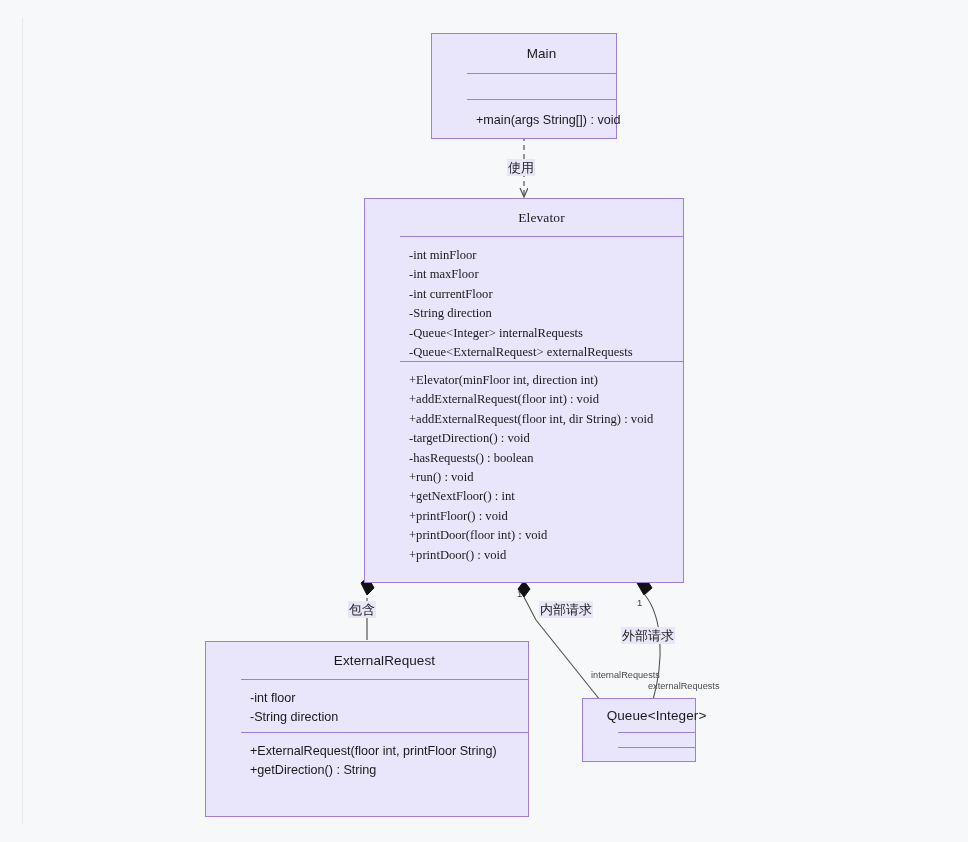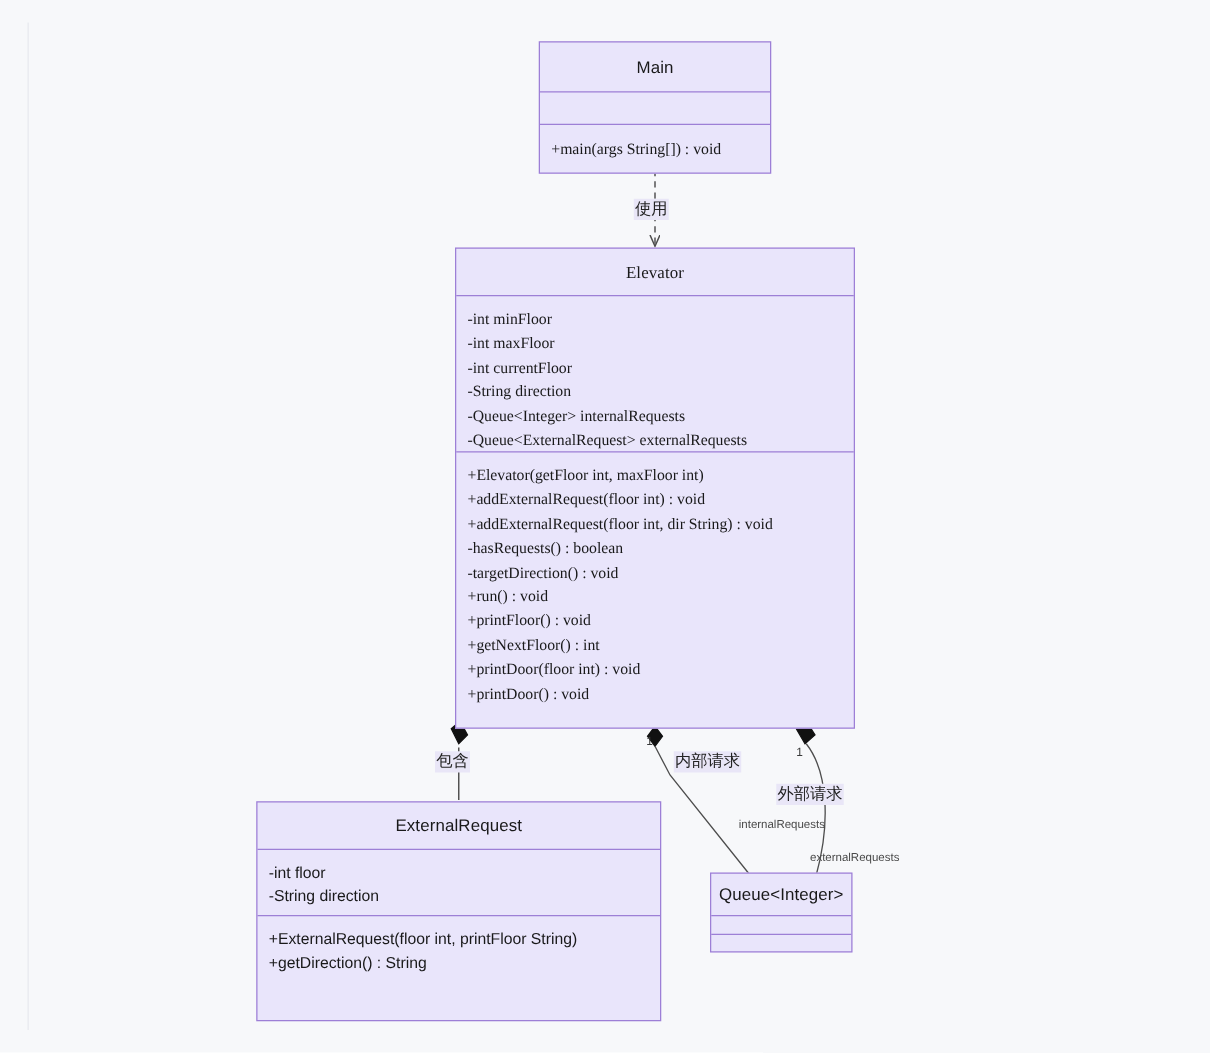--- a/index.html
+++ b/index.html
@@ -24,20 +24,21 @@
     pointer-events: none;
   }
 
   
   .uml-class {
     position: absolute;
     box-sizing: border-box;
     border: 1.4px solid #9d7fd6;
     background: #e9e5fb;
     color: #19191a;
+    padding-left: 35px;
   }
   .uml-compartment {
     box-sizing: border-box;
     border-bottom: 1.4px solid #9d7fd6;
   }
   .uml-compartment:last-child {
     border-bottom: none;
   }
   .uml-title {
     text-align: center;
@@ -111,73 +112,73 @@
 
     <polygon points="637,583 645,577 652,588 644,595" fill="#111111" stroke="#111111" stroke-width="1"></polygon>
     <path d="M645,595 C663,618 664,660 653,700" fill="none" stroke="#4d4d4d" stroke-width="1.05"></path>
   </svg>
 
   <div class="uml-class" style="left:431px; top:33px; width:186px; height:106px;">
     <div class="uml-compartment uml-title" style="height:40px;">Main</div>
     <div class="uml-compartment uml-members" style="height:26px; padding:0;">
       <div class="uml-empty"></div>
     </div>
-    <div class="uml-compartment uml-members" style="height:40px; display:flex; align-items:center;font-family:Liberation Serif, serif;">
+    <div class="uml-compartment uml-members" style="height:40px; display:flex; align-items:flex-end;">
       <div class="member">+main(args String[]) : void</div>
     </div>
   </div>
 
   <div class="uml-class" style="left:364px; top:198px; width:320px; height:385px;font-family:Liberation Serif, serif;">
     <div class="uml-compartment uml-title" style="height:38px;">Elevator</div>
     <div class="uml-compartment uml-members" style="height:125px;">
       <div class="member">-int minFloor</div>
       <div class="member">-int maxFloor</div>
       <div class="member">-int currentFloor</div>
       <div class="member">-String direction</div>
       <div class="member">-Queue&lt;Integer&gt; internalRequests</div>
       <div class="member">-Queue&lt;ExternalRequest&gt; externalRequests</div>
     </div>
     <div class="uml-compartment uml-members" style="height:222px;">
-      <div class="member">+Elevator(getFloor int, maxFloor int)</div>
+      <div class="member">+Elevator(minFloor int, direction int)</div>
       <div class="member">+addExternalRequest(floor int) : void</div>
       <div class="member">+addExternalRequest(floor int, dir String) : void</div>
+      <div class="member">-targetDirection() : void</div>
       <div class="member">-hasRequests() : boolean</div>
-      <div class="member">-targetDirection() : void</div>
       <div class="member">+run() : void</div>
+      <div class="member">+getNextFloor() : int</div>
       <div class="member">+printFloor() : void</div>
-      <div class="member">+getNextFloor() : int</div>
       <div class="member">+printDoor(floor int) : void</div>
       <div class="member">+printDoor() : void</div>
     </div>
   </div>
 
   <div class="uml-class" style="left:205px; top:641px; width:324px; height:176px;">
     <div class="uml-compartment uml-title" style="height:38px;">ExternalRequest</div>
     <div class="uml-compartment uml-members" style="height:53px;">
       <div class="member">-int floor</div>
       <div class="member">-String direction</div>
     </div>
     <div class="uml-compartment uml-members" style="height:85px;">
       <div class="member">+ExternalRequest(floor int, printFloor String)</div>
       <div class="member">+getDirection() : String</div>
     </div>
   </div>
 
-  <div class="uml-class" style="left:568px; top:698px; width:114px; height:64px;">
+  <div class="uml-class" style="left:582px; top:698px; width:114px; height:64px;">
     <div class="uml-compartment uml-title" style="height:34px;">Queue&lt;Integer&gt;</div>
     <div class="uml-compartment" style="height:15px;"></div>
     <div class="uml-compartment" style="height:15px;"></div>
   </div>
 
   <div class="edge-label cn" style="left:507px; top:159px;">使用</div>
 
   <div class="edge-label cn" style="left:348px; top:601px;">包含</div>
 
   <div class="edge-label cn" style="left:491px; top:601px;margin-left:48px;">内部请求</div>
   <div class="mult-label" style="left:517px; top:588px;">1</div>
 
   <div class="edge-label cn" style="left:621px; top:627px;">外部请求</div>
   <div class="mult-label" style="left:637px; top:597px;">1</div>
 
-  <div class="small-edge-label" style="left:591px; top:654px;">internalRequests</div>
+  <div class="small-edge-label" style="left:591px; top:670px;">internalRequests</div>
   <div class="small-edge-label" style="left:648px; top:681px;">externalRequests</div>
 
 </div>
 
 </body></html>

